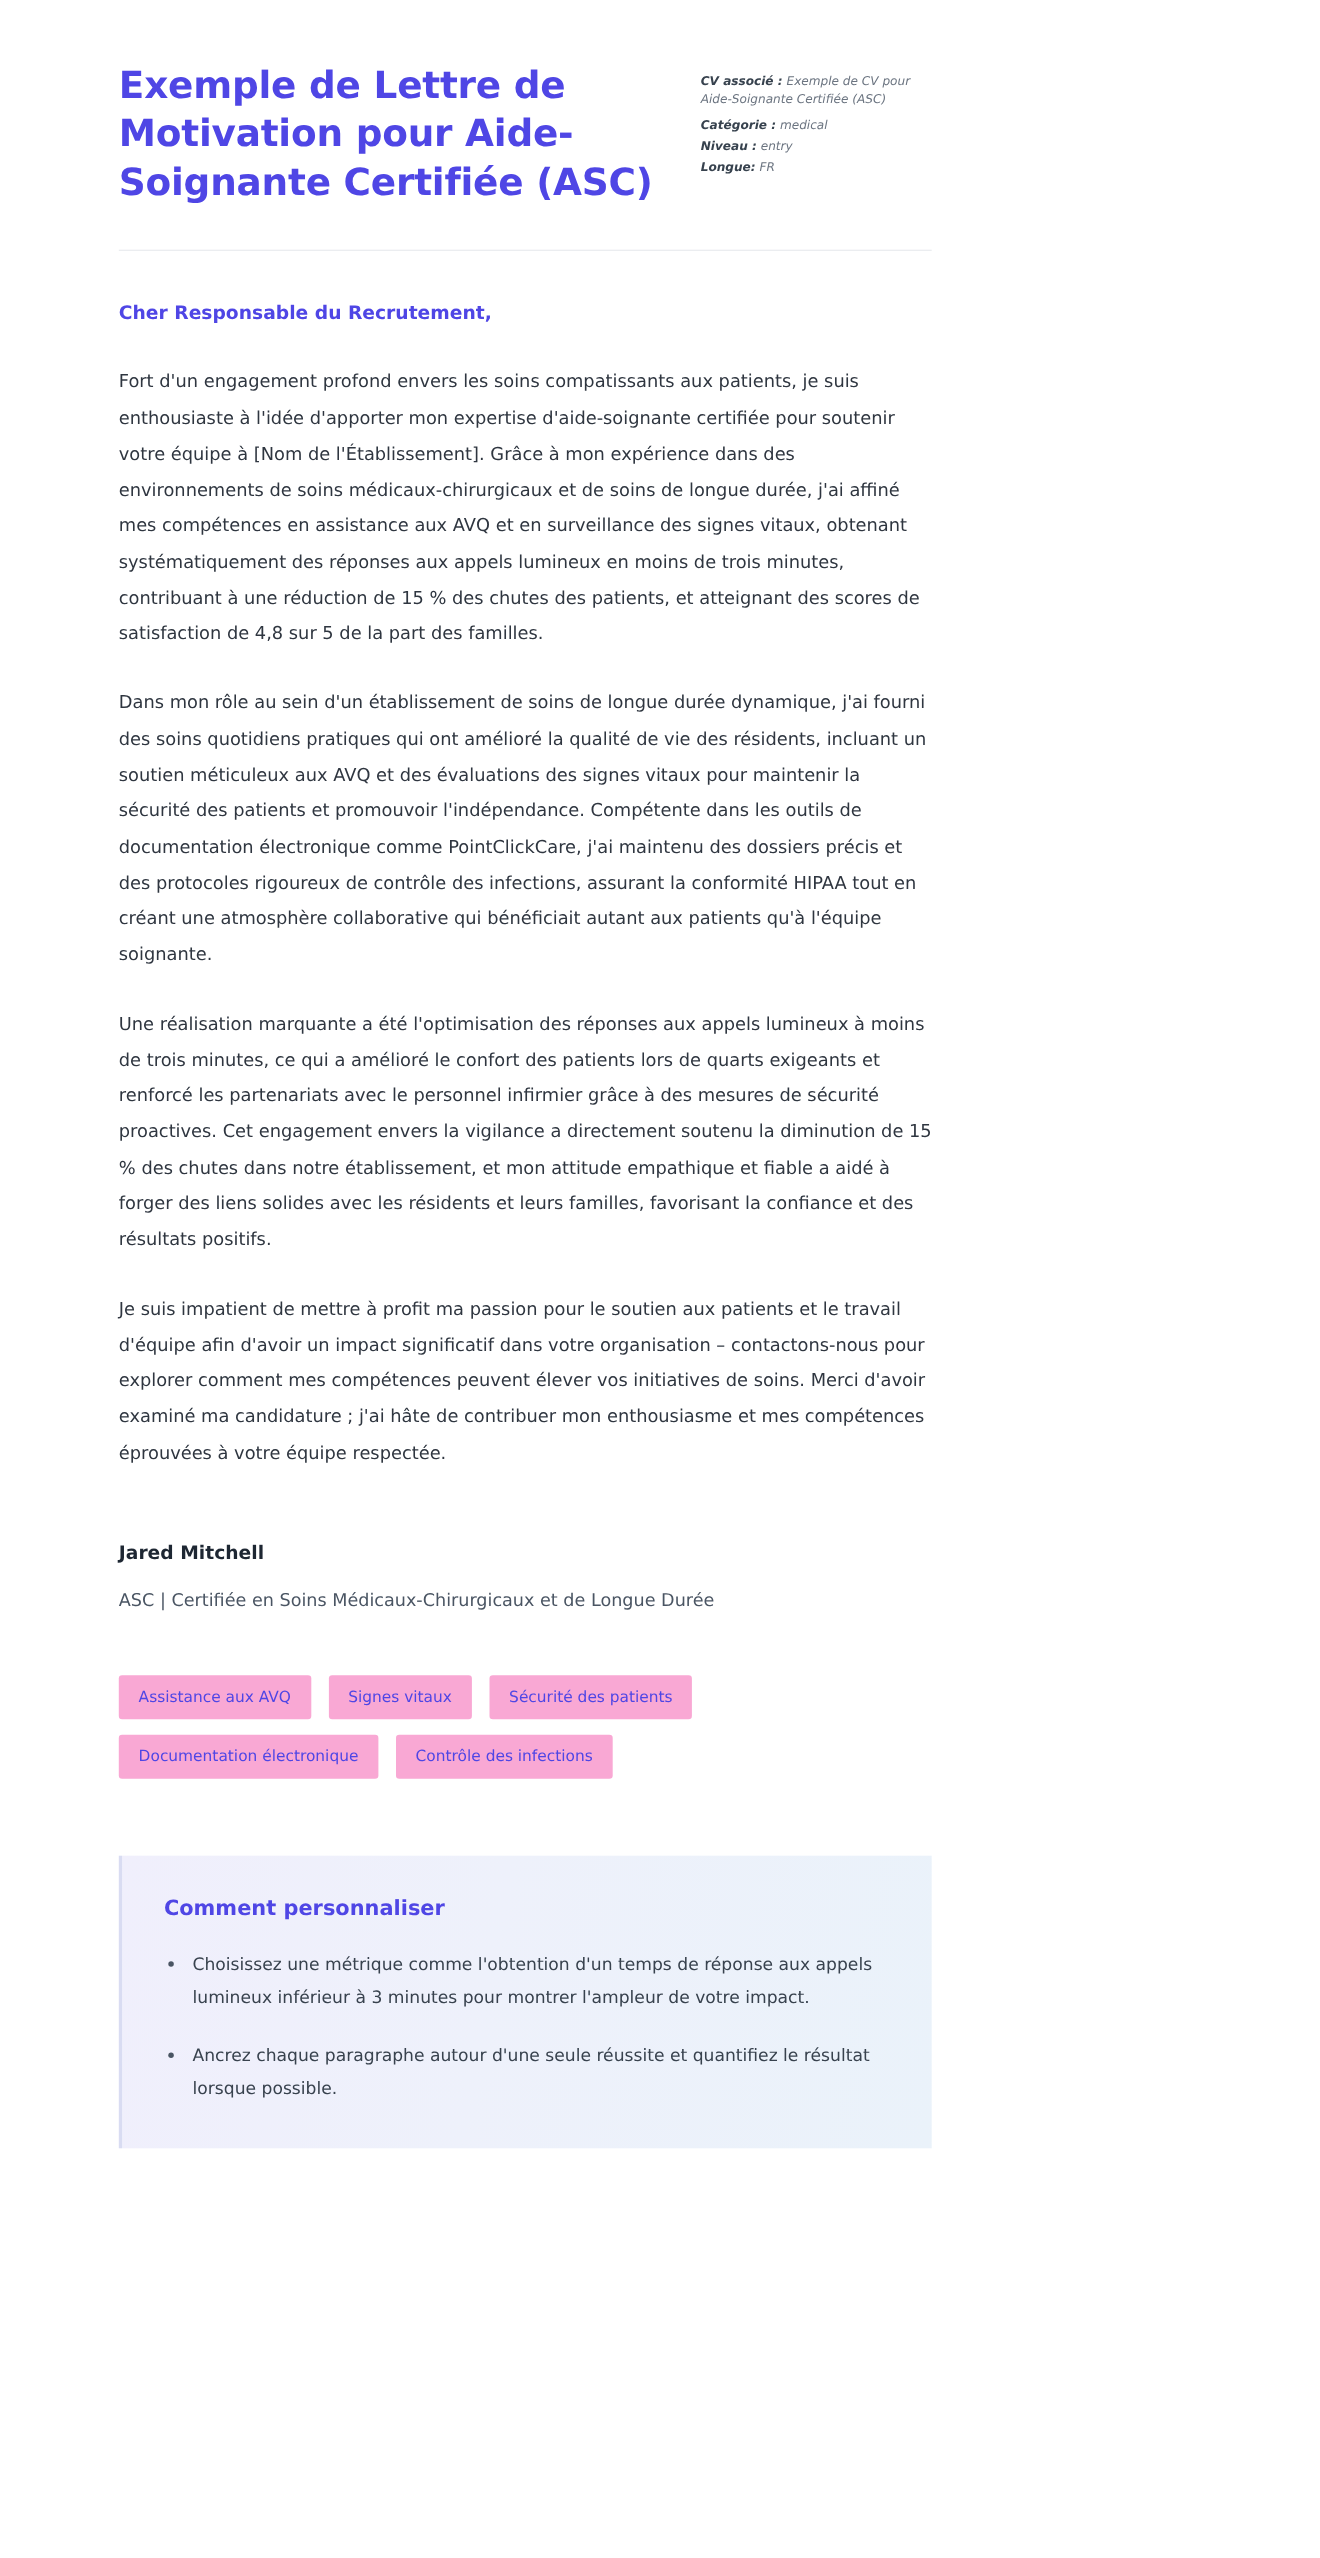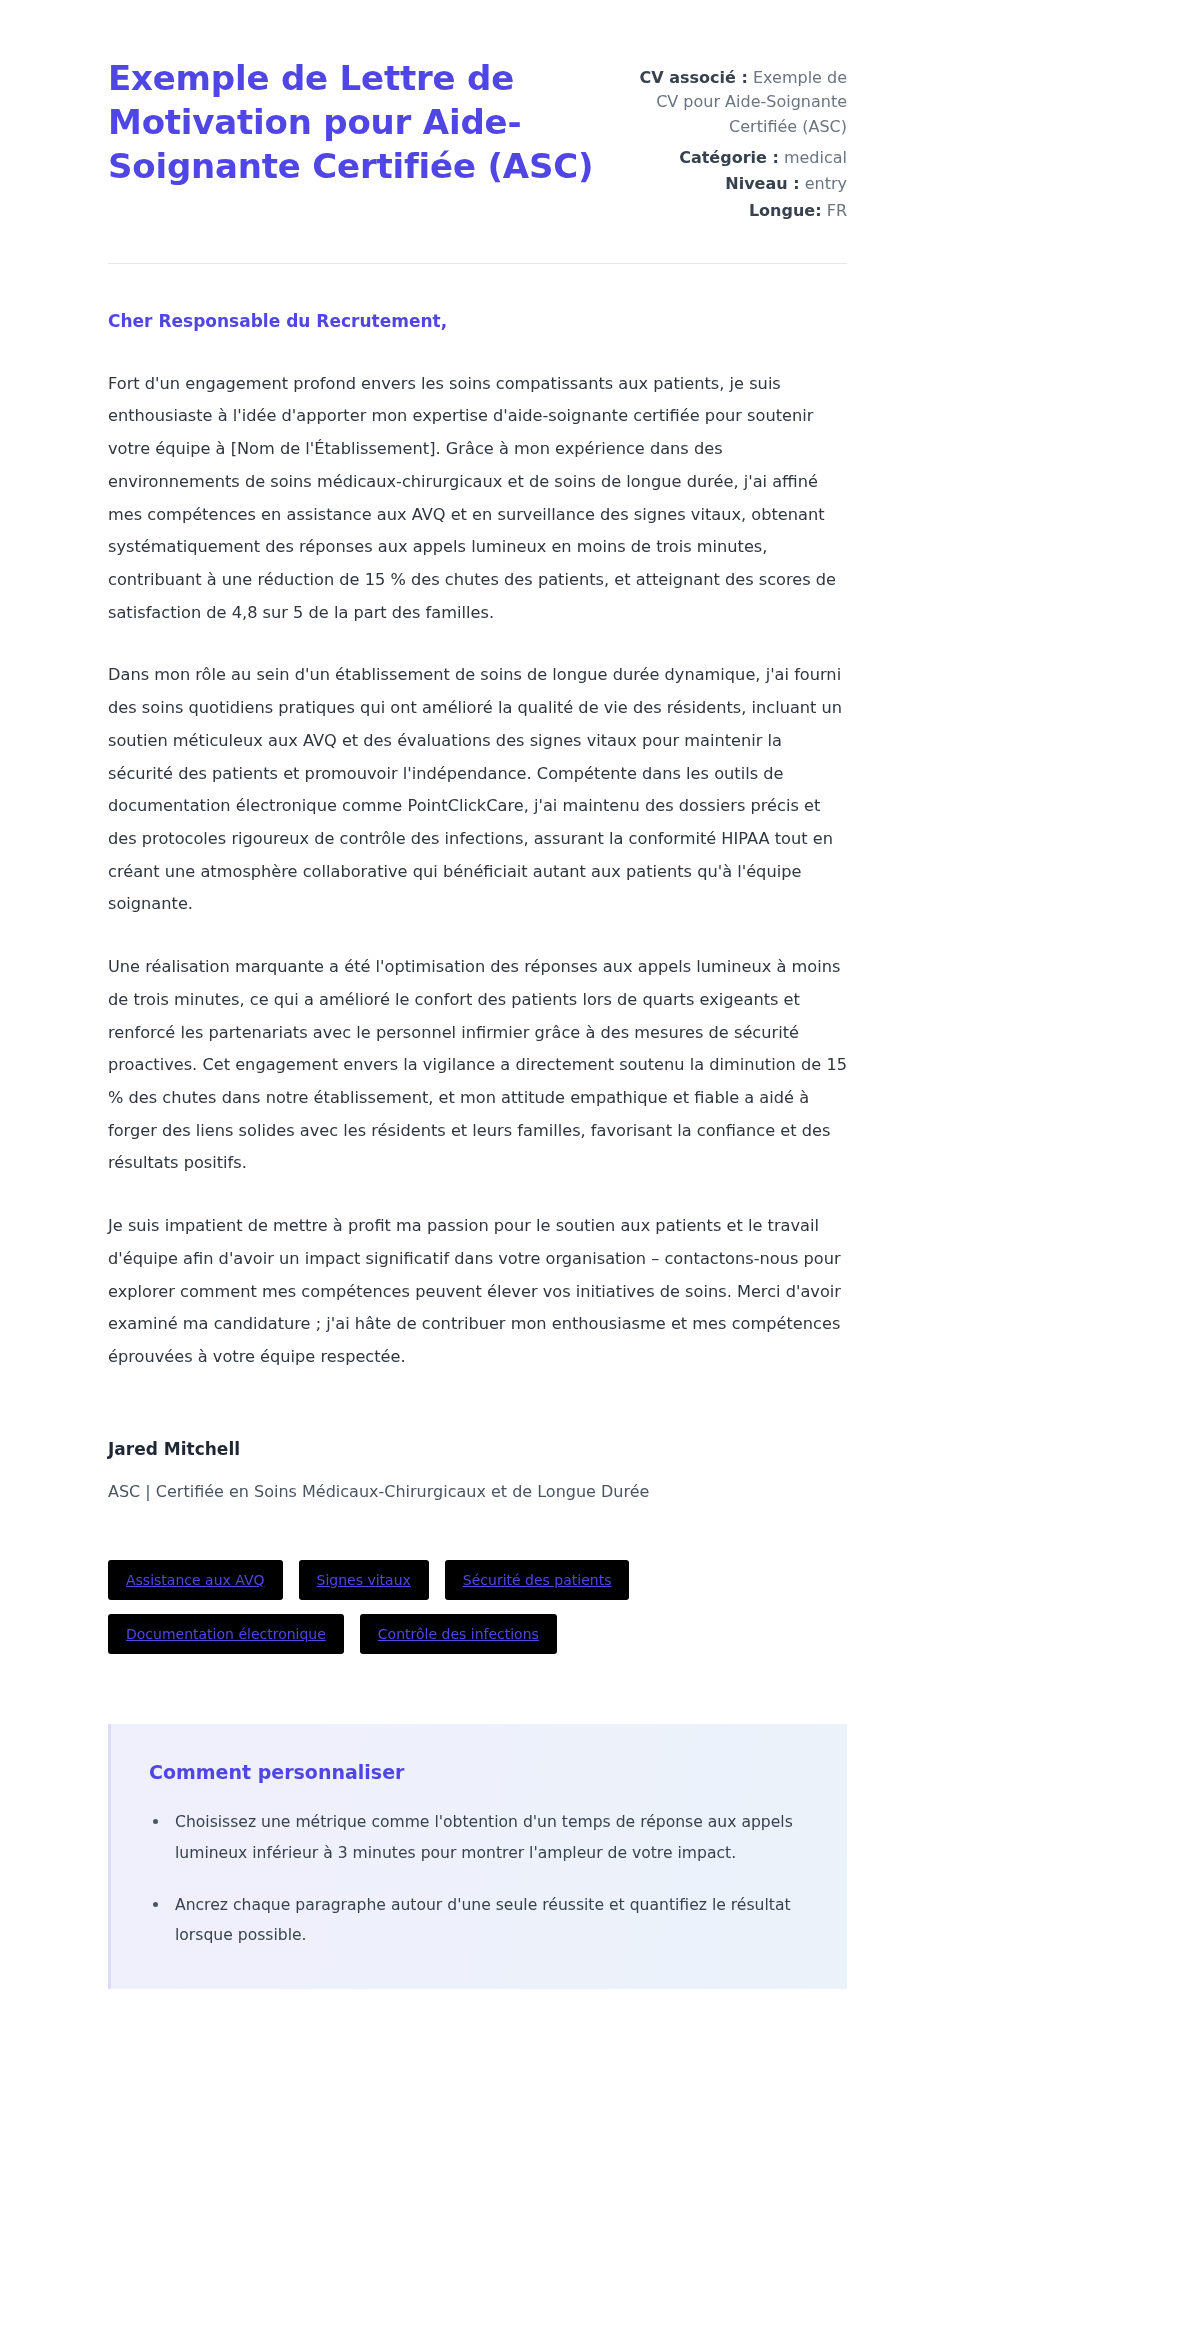--- a/index.html
+++ b/index.html
@@ -44,25 +44,25 @@
   .doc-subtitle {
     font-size: 19.5px;
     line-height: 1.42;
     font-weight: 700;
     color: #4d5a68;
     margin: 6px 0 0 0;
   }
   .meta-block {
     flex: 0 0 auto;
     width: 210px;
-    text-align: right;
-    font-size: 16px;
+    font-size: 11px;
     line-height: 1.52;
     color: #5c6672;
     padding-top: 10px;
+    font-style: italic;
   }
   .meta-row { margin: 0 0 2px 0; }
   .meta-row.spaced { margin-top: 7px; }
   .meta-label {
     font-weight: 700;
     color: #37424e;
   }
   .meta-value { color: #6b7480; }
 
   .divider {
@@ -112,28 +112,27 @@
 
   
   .tag-list {
     margin-top: 56px;
     display: flex;
     flex-wrap: wrap;
     gap: 14px 16px;
     max-width: 900px;
   }
   .tag {
-    background: #000000;
+    background: #f9a8d4;
     color: #4f46e5;
     font-size: 14px;
     line-height: 1;
     padding: 13px 18px;
     border-radius: 3px;
     white-space: nowrap;
-    text-decoration: underline;
   }
 
   
   .callout {
     margin-top: 70px;
     background: linear-gradient(100deg, #f0effc 0%, #eef1fb 45%, #eaf2fa 100%);
     border-left: 3px solid #d9dcf2;
     padding: 36px 40px 38px 38px;
     box-sizing: border-box;
     max-width: 984px;

